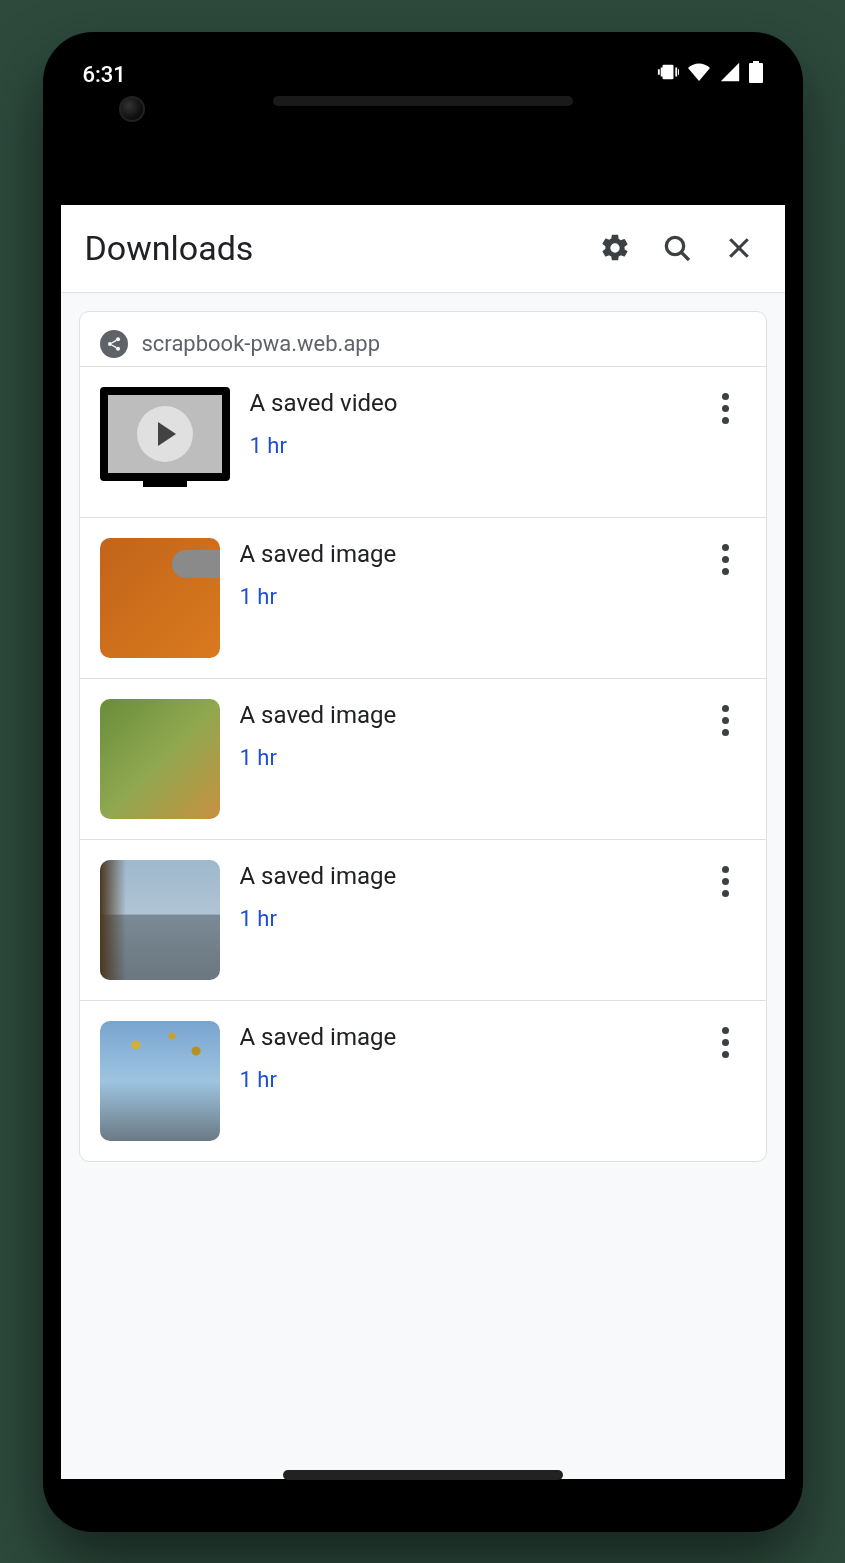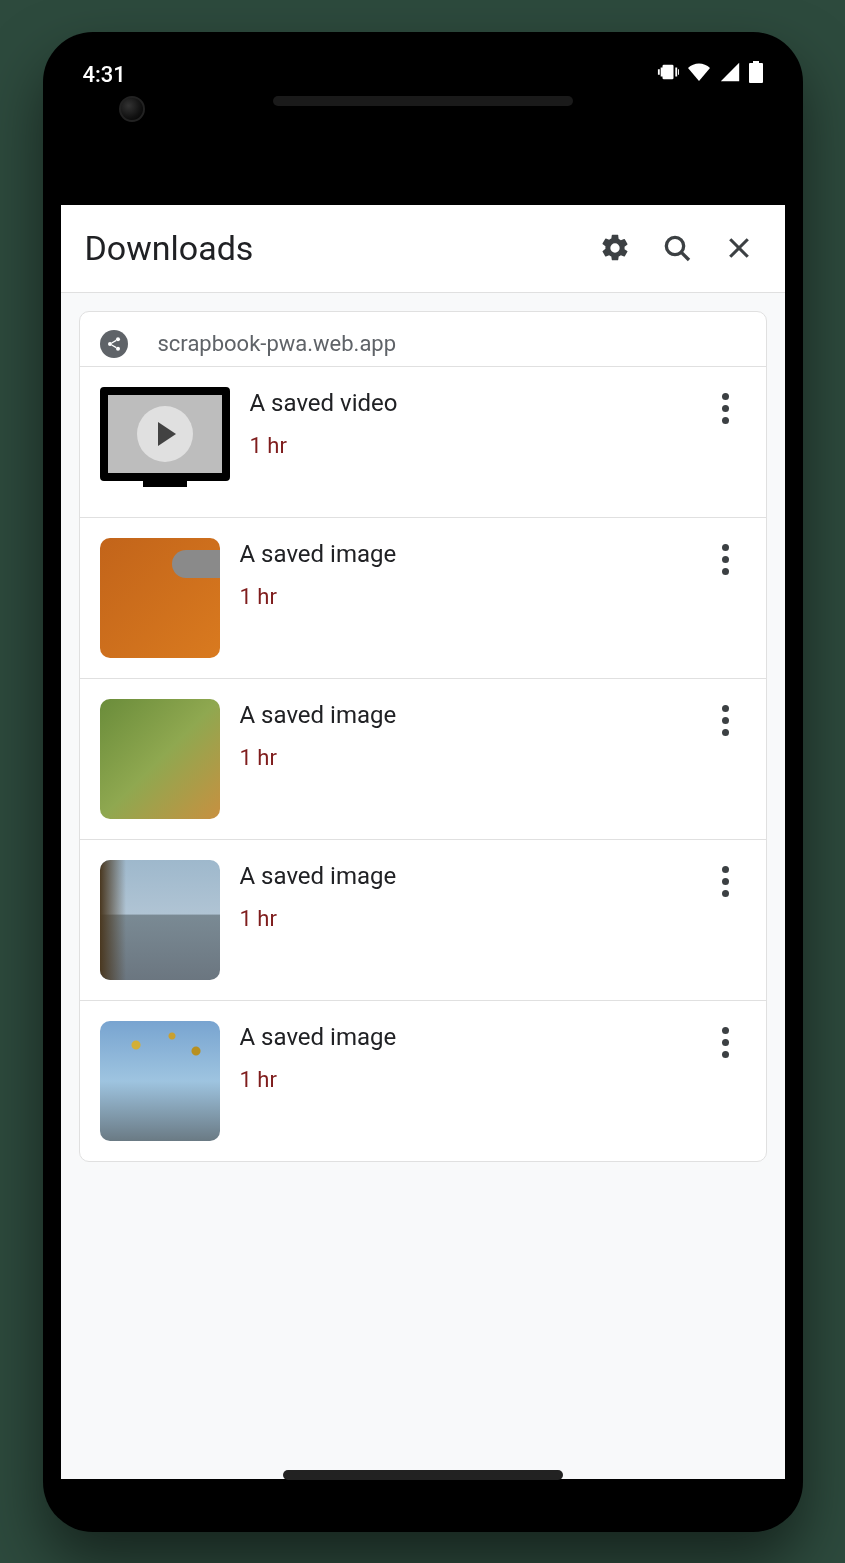--- a/index.html
+++ b/index.html
@@ -144,21 +144,21 @@
     }
     .card {
       background: #fff;
       border: 1px solid #e0e0e0;
       border-radius: 10px;
       overflow: hidden;
     }
     .card-source {
       display: flex;
       align-items: center;
-      gap: 30px;
+      gap: 14px;
       padding: 18px 20px 8px;
       font-size: 22px;
       color: #5f6368;
     }
     .share-badge {
       width: 28px; height: 28px; border-radius: 50%;
       background: #5f6368; display:flex; align-items:center; justify-content:center;
       color:#fff;
     }
     .item {
@@ -207,36 +207,36 @@
     .thumb-sea { background: linear-gradient(180deg,#9eb8cc 0%,#b0c4d4 45%,#7a8a94 46%,#6b7680 100%); position:relative;}
     .thumb-sea::before{content:'';position:absolute;left:0;top:0;bottom:0;width:26px;
       background:linear-gradient(90deg,#4a3820,transparent);}
     .thumb-city { background: linear-gradient(180deg,#78a4d0 0%,#9ec4e0 50%,#6a7a84 100%); position:relative; }
     .thumb-city::after{content:'';position:absolute;top:0;left:0;right:0;height:50%;
       background: radial-gradient(circle at 30% 40%,#d4af37 4px,transparent 5px),
                   radial-gradient(circle at 60% 25%,#c9a030 3px,transparent 4px),
                   radial-gradient(circle at 80% 50%,#b89020 4px,transparent 5px);}
     .item-info { flex: 1; padding-top: 2px; }
     .item-title { font-size: 24px; color: #202124; margin-bottom: 16px; }
-    .item-sub { font-size: 22px; color: #7f1d1d; }
+    .item-sub { font-size: 22px; color: #1d4ed8; }
     .more-btn { width:40px;display:flex;align-items:flex-start;justify-content:center;
       padding-top:6px;cursor:pointer;color:#3c4043; }
     .dots { display:flex;flex-direction:column;gap:5px; }
     .dots span { width:7px;height:7px;border-radius:50%;background:#3c4043; }
   </style>
 </head>
 <body>
 
 <div class="phone-frame">
   <div class="phone-inner">
     <div class="camera-dot"></div>
     <div class="speaker-slot"></div>
 
     <div class="status-bar">
-      <span>4:31</span>
+      <span>6:31</span>
       <div class="status-icons">
         <span>
           <svg width="22" height="22" viewBox="0 0 24 24" fill="#fff">
               <path d="M1 9h2v6H1zm3-2h2v10H4zM20 7h2v10h-2zm3 2h2v6h-2zM7.5 4h9A1.5 1.5 0 0118 5.5v13A1.5 1.5 0 0116.5 20h-9A1.5 1.5 0 016 18.5v-13A1.5 1.5 0 017.5 4z"></path>
             </svg>
         </span>
         <span>
           <svg width="24" height="24" viewBox="0 0 24 24" fill="#fff">
               <path d="M12 21L1 8c6-6 16-6 22 0z"></path>
             </svg>

